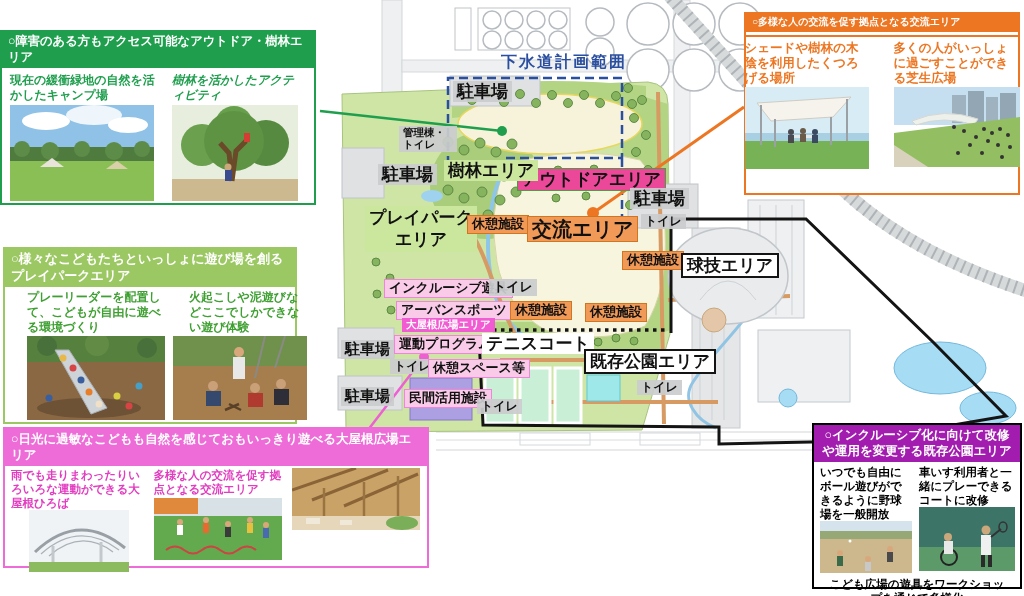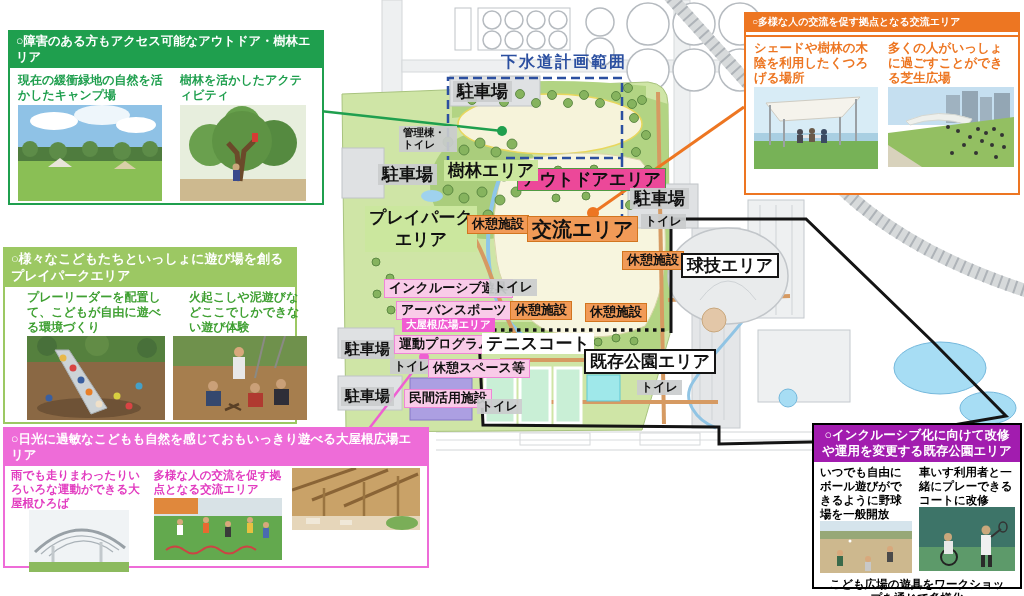--- a/index.html
+++ b/index.html
@@ -20,21 +20,21 @@
   .ml-blue{background:transparent;color:#2b4fa0;letter-spacing:2px;}
   .ml-wrap{white-space:normal;text-align:center;}
   
   .co{position:absolute;z-index:3;background:#fff;box-sizing:border-box;}
   .co .hdr{color:#fff;font-weight:bold;padding:2px 6px 3px;line-height:1.28;}
   .cap{font-weight:bold;line-height:1.22;}
   .cols{display:flex;}
   .col{display:flex;flex-direction:column;}
   .ph{display:block;}
   
-  .co-outdoor{left:8px;top:30px;width:316px;height:175px;border:2.5px solid #1f9f4e;}
+  .co-outdoor{left:0;top:30px;width:316px;height:175px;border:2.5px solid #1f9f4e;}
   .co-outdoor .hdr{background:#1f9f4e;font-size:12.3px;}
   .co-outdoor .cap{color:#1f9f4e;font-size:12px;}
   
   .co-playpark{left:3px;top:247px;width:294px;height:177px;border:2.5px solid #9cc863;}
   .co-playpark .hdr{background:#9cc863;font-size:13px;}
   .co-playpark .cap{color:#3fa032;font-size:12px;}
   
   .co-roof{left:3px;top:427px;width:426px;height:141px;border:2.5px solid #ee6cd8;}
   .co-roof .hdr{background:#ee6cd8;font-size:12.5px;}
   .co-roof .cap{color:#e23cc0;font-size:11.5px;}
@@ -264,21 +264,21 @@
             <circle cx="40" cy="46" r="9" fill="#5d8c48"></circle>
             <circle cx="72" cy="44" r="8" fill="#5d8c48"></circle>
             <circle cx="104" cy="46" r="9" fill="#5d8c48"></circle>
             <circle cx="132" cy="44" r="8" fill="#5d8c48"></circle>
           <rect y="56" width="144" height="40" fill="#8abf55"></rect>
           <polygon points="30,62 42,53 54,62" fill="#e8e4da"></polygon>
             <polygon points="96,64 107,56 118,64" fill="#d9cfa8"></polygon>
         </svg>
       </div>
       <div class="col" style="width:134px;">
-        <div class="cap" style="min-height:32px;">樹林を活かしたアクティビティ</div>
+        <div class="cap" style="min-height:32px;font-style:italic;">樹林を活かしたアクティビティ</div>
         <svg class="ph" width="126" height="96" viewBox="0 0 126 96">
           <rect width="126" height="96" fill="#e7eedd"></rect>
           <rect y="74" width="126" height="22" fill="#cdb98f"></rect>
           <circle cx="62" cy="20" r="19" fill="#67a04c"></circle>
             <circle cx="30" cy="40" r="21" fill="#6aa04e"></circle>
             <circle cx="94" cy="38" r="23" fill="#558a40"></circle>
             <circle cx="62" cy="36" r="30" fill="#5e9344"></circle>
           <path d="M 60,76 L 57,48 L 48,38 M 60,76 L 64,46 L 74,36" stroke="#6b4a2a" stroke-width="5" fill="none"></path>
           <rect x="72" y="28" width="6" height="9" fill="#d43c34"></rect>
           <circle cx="56" cy="62" r="3.5" fill="#caa87c"></circle>
@@ -383,21 +383,21 @@
           <ellipse cx="110" cy="55" rx="16" ry="7" fill="#7aae58"></ellipse>
           <rect x="14" y="50" width="14" height="6" fill="#f0e8d8"></rect>
             <rect x="48" y="52" width="12" height="5" fill="#f0e8d8"></rect>
         </svg>
       </div>
     </div>
   </div>
 
   <div class="co co-exchange">
     <div class="hdr">○多様な人の交流を促す拠点となる交流エリア</div>
-    <div class="inner cols" style="padding:4px 8px;gap:10px;">
+    <div class="inner cols" style="padding:4px 8px;gap:25px;justify-content:center;">
       <div class="col" style="width:126px;">
         <div class="cap" style="min-height:46px;">シェードや樹林の木陰を利用したくつろげる場所</div>
         <svg class="ph" width="124" height="82" viewBox="0 0 124 82">
           <rect width="124" height="48" fill="#d8ecf6"></rect>
           <rect y="46" width="124" height="8" fill="#a9cfe2"></rect>
           <rect y="54" width="124" height="28" fill="#77b257"></rect>
           <polygon points="12,16 106,10 88,30 26,34" fill="#f5f3ec" stroke="#cfccc2"></polygon>
           <line x1="16" y1="18" x2="16" y2="58" stroke="#9aa0a4" stroke-width="2"></line>
           <line x1="102" y1="12" x2="102" y2="54" stroke="#9aa0a4" stroke-width="2"></line>
           <line x1="30" y1="32" x2="30" y2="60" stroke="#9aa0a4" stroke-width="2"></line>

